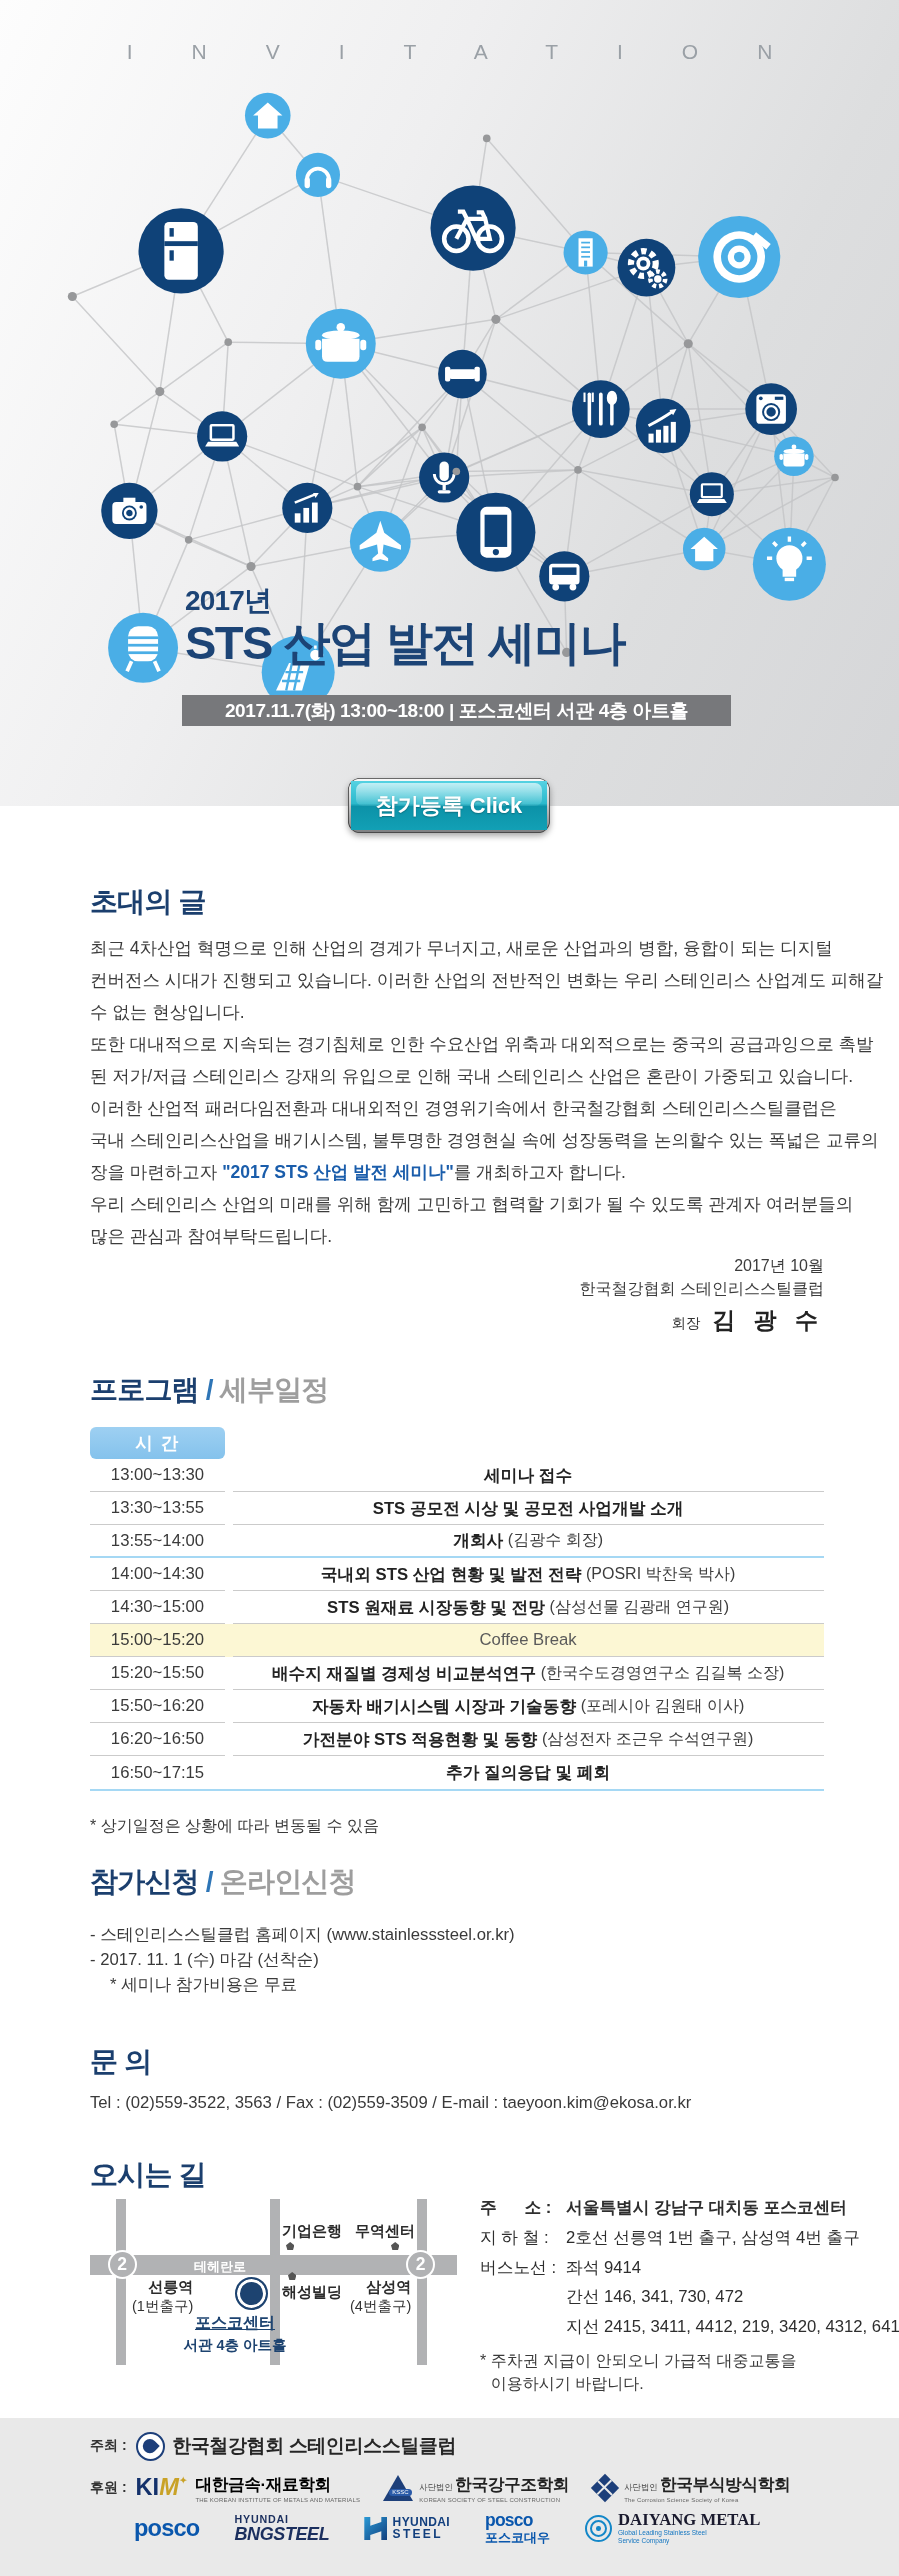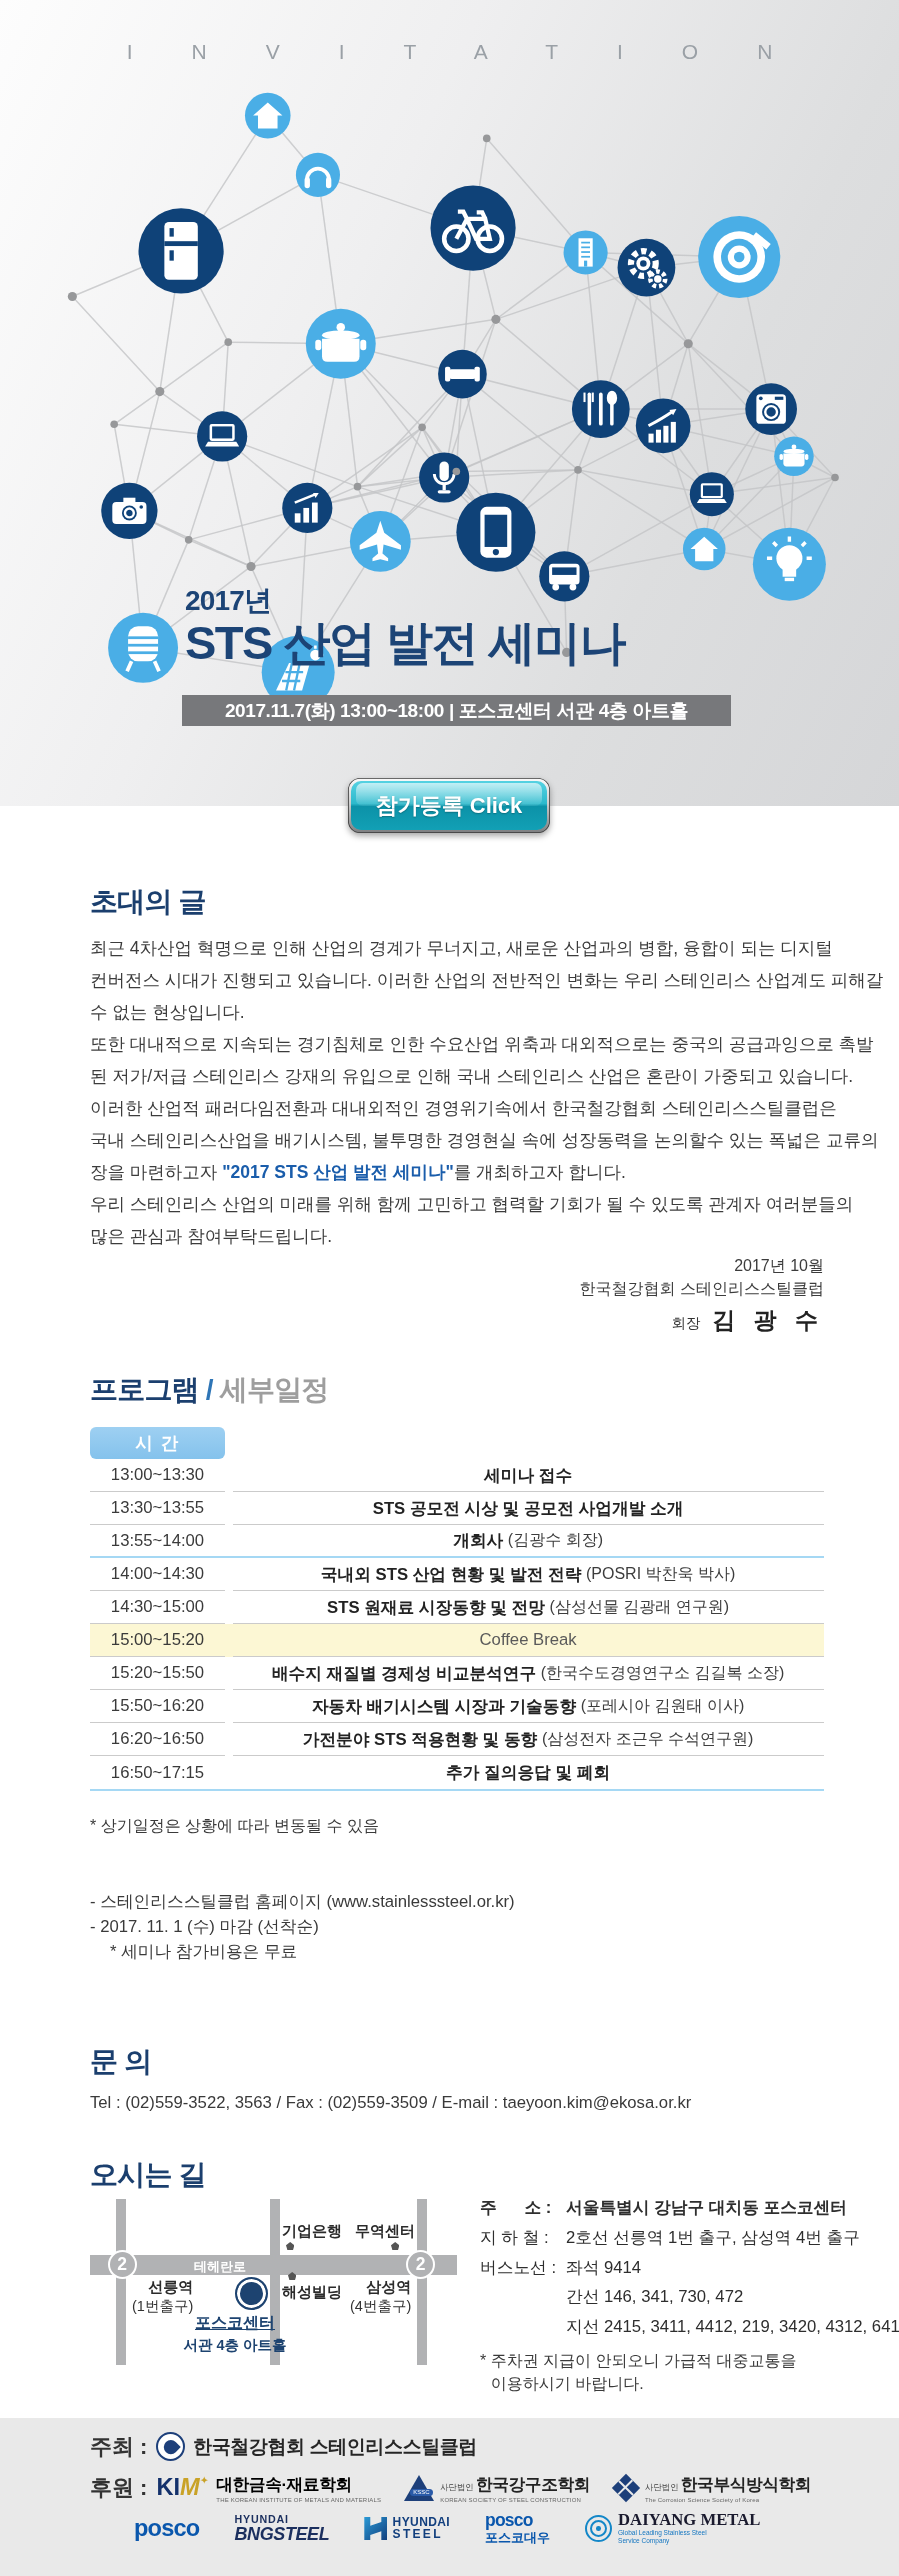--- a/index.html
+++ b/index.html
@@ -17,21 +17,21 @@
   .main-title{margin:1.5px 0 0 0;font-size:47px;font-weight:700;color:#1c4476;line-height:50px;letter-spacing:-1.5px;white-space:nowrap;}
   .sched-bar{position:absolute;left:182px;top:695px;width:549px;height:31px;background:#77787b;
              color:#fff;font-size:19px;font-weight:700;display:flex;align-items:center;justify-content:center;
              white-space:nowrap;z-index:5;letter-spacing:-0.4px;}
 
   
   .reg-btn{position:absolute;left:348px;top:778px;width:202px;height:55px;z-index:8;
            border-radius:12px;padding:3px;cursor:pointer;
            background:linear-gradient(180deg,#fbfbfb 0%,#cfcfcf 45%,#7c7d7f 100%);
            box-shadow:0 3px 6.8px rgba(0,0,0,.35),0 0 0 0.8px #3a3a3a inset;}
-  .reg-btn-inner{position:relative;width:100%;height:100%;border-radius:10px;overflow:hidden;
+  .reg-btn-inner{position:relative;width:100%;height:100%;border-radius:0;overflow:hidden;
            background:linear-gradient(180deg,#55d2e2 0%,#2cb9cc 46%,#0c92a8 52%,#12a0b5 100%);
            display:flex;align-items:center;justify-content:center;}
   .reg-btn-inner:before{content:"";position:absolute;top:2.3px;left:4.6px;right:4.6px;height:46%;
            background:linear-gradient(180deg,rgba(255,255,255,.65),rgba(255,255,255,.06));border-radius:6.8px;}
   .reg-btn-inner span{position:relative;color:#fff;font-size:22px;font-weight:700;text-shadow:0 0.8px 1.5px rgba(0,0,0,.25);}
 
   
   .sec{position:absolute;left:90px;width:734px;}
   .sec-h{margin:0;font-size:28px;font-weight:700;color:#1b3f6e;letter-spacing:-0.8px;line-height:33px;white-space:nowrap;}
   .sec-h .sub{color:#9e9e9e;}
@@ -99,21 +99,21 @@
   .addr .row{display:flex;margin-bottom:6.8px;white-space:pre;}
   .addr .lb{flex:0 0 86px;}
   .addr .b{font-weight:700;}
   .addr .cont{padding-left:86px;margin-bottom:6.8px;white-space:nowrap;}
   .addr .pnote2{margin-top:10.7px;line-height:23px;font-size:16px;color:#3a3a3a;}
   .addr .pnote2 .l2{padding-left:10.7px;}
 
   
   #footer{position:absolute;left:0;top:2418px;width:899px;height:158px;background:#e9e9e9;}
   .f-row{position:absolute;left:90px;display:flex;align-items:center;}
-  .f-label{font-size:22px;font-weight:700;color:#333;margin-right:9px;white-space:nowrap;}
+  .f-label{font-size:14px;font-weight:700;color:#333;margin-right:9px;white-space:nowrap;}
   #f-host{top:13.7px;}
   .emblem{width:29px;height:29px;border-radius:50%;border:2.3px solid #1d3f7a;background:#fff;margin-right:7.6px;
           display:flex;align-items:center;justify-content:center;}
   .emblem i{display:block;width:13.7px;height:13.7px;border-radius:50% 0 50% 50%;background:#1d3f7a;transform:rotate(45deg);}
   .host-name{font-size:19px;font-weight:700;color:#262626;letter-spacing:-0.4px;}
   #f-sponsor{top:55px;}
   .sp-group{display:flex;align-items:center;margin-right:23px;}
   .kim-logo{font-size:23.6px;font-weight:700;color:#14316b;margin-right:7.6px;white-space:nowrap;}
   .kim-logo .m{color:#c9a227;font-style:italic;}
   .kim-logo .star{color:#c9a227;font-size:10.7px;vertical-align:top;}
@@ -661,20 +661,21 @@
               <span class="ttl">추가 질의응답 및 폐회</span>
             </div>
           </div>
         </div>
       <div class="tbl-end"></div>
     </div>
     <div class="pnote">* 상기일정은 상황에 따라 변동될 수 있음</div>
   </div>
 
   <div class="sec" id="sec-register">
+    <h2 class="sec-h"><span>참가신청</span><span class="sep"> / </span><span class="sub">온라인신청</span></h2>
     <div class="reg-list">
         <div class="">- 스테인리스스틸클럽 홈페이지 (www.stainlesssteel.or.kr)</div>
         <div class="">- 2017. 11. 1 (수) 마감 (선착순)</div>
         <div class="indent">* 세미나 참가비용은 무료</div>
       </div>
   </div>
 
   <div class="sec" id="sec-contact">
     <h2 class="sec-h">문 의</h2>
     <div class="contact-line">Tel : (02)559-3522, 3563  /  Fax : (02)559-3509  /  E-mail : taeyoon.kim@ekosa.or.kr</div>

